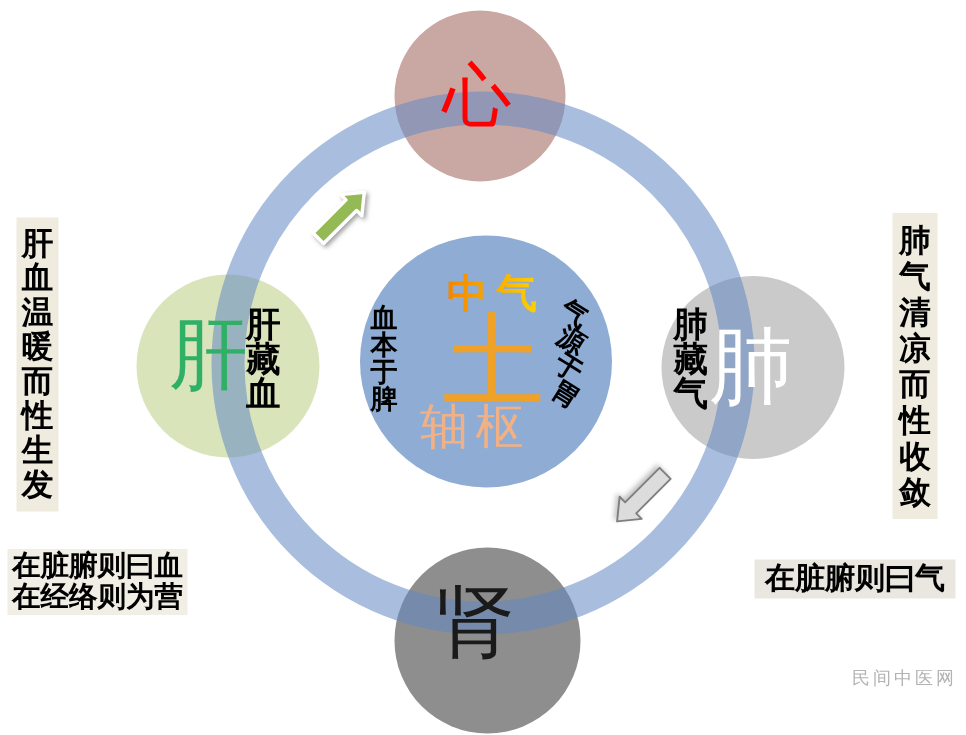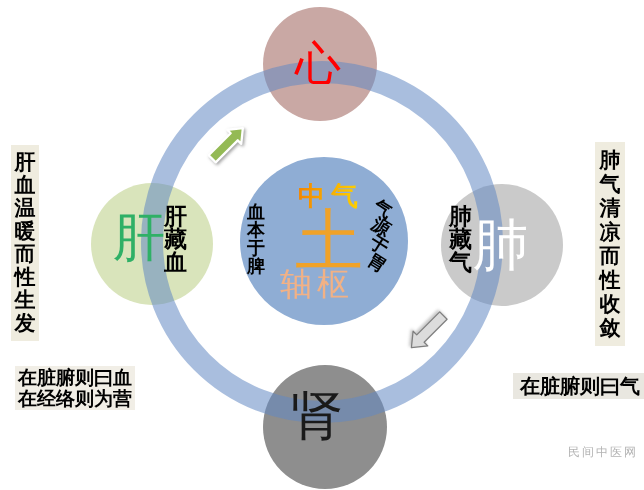--- a/index.html
+++ b/index.html
@@ -53,21 +53,21 @@
   }
   #center-right-note .vchar { transform:rotate(26deg); }
 
   .side-box {
     position:absolute; z-index:4; background:#efecdf; font-weight:bold; color:#000;
     text-align:center;
   }
   #left-side-box  { left:11px;  top:145px; width:28px; padding:6px 0; font-size:21px; line-height:23px; }
   #right-side-box { left:595px; top:142px; width:30px; padding:6px 0; font-size:21px; line-height:24px; }
 
-  .corner-box { position:absolute; z-index:4; font-weight:bold; color:#000; white-space:nowrap;margin-left:10px; }
+  .corner-box { position:absolute; z-index:4; font-weight:bold; color:#000; white-space:nowrap; }
   #bottom-left-box  { left:5px;   top:366px; font-size:19px; line-height:21px; background:#f1eee6; padding:1px 3px; }
   #bottom-right-box { left:503px; top:373px; font-size:20px; line-height:22px; background:#e9e7e0; padding:2px 7px; }
 
   .arrow-icon { position:absolute; z-index:3; }
   #green-arrow { left:203px; top:122px; }
   #green-arrow polygon {
     fill:#94ba55; stroke:#ffffff; stroke-width:3; stroke-linejoin:round;
     filter:drop-shadow(2px 2px 2px rgba(90,90,90,0.55));
   }
   #gray-arrow { left:405px; top:306px; }

